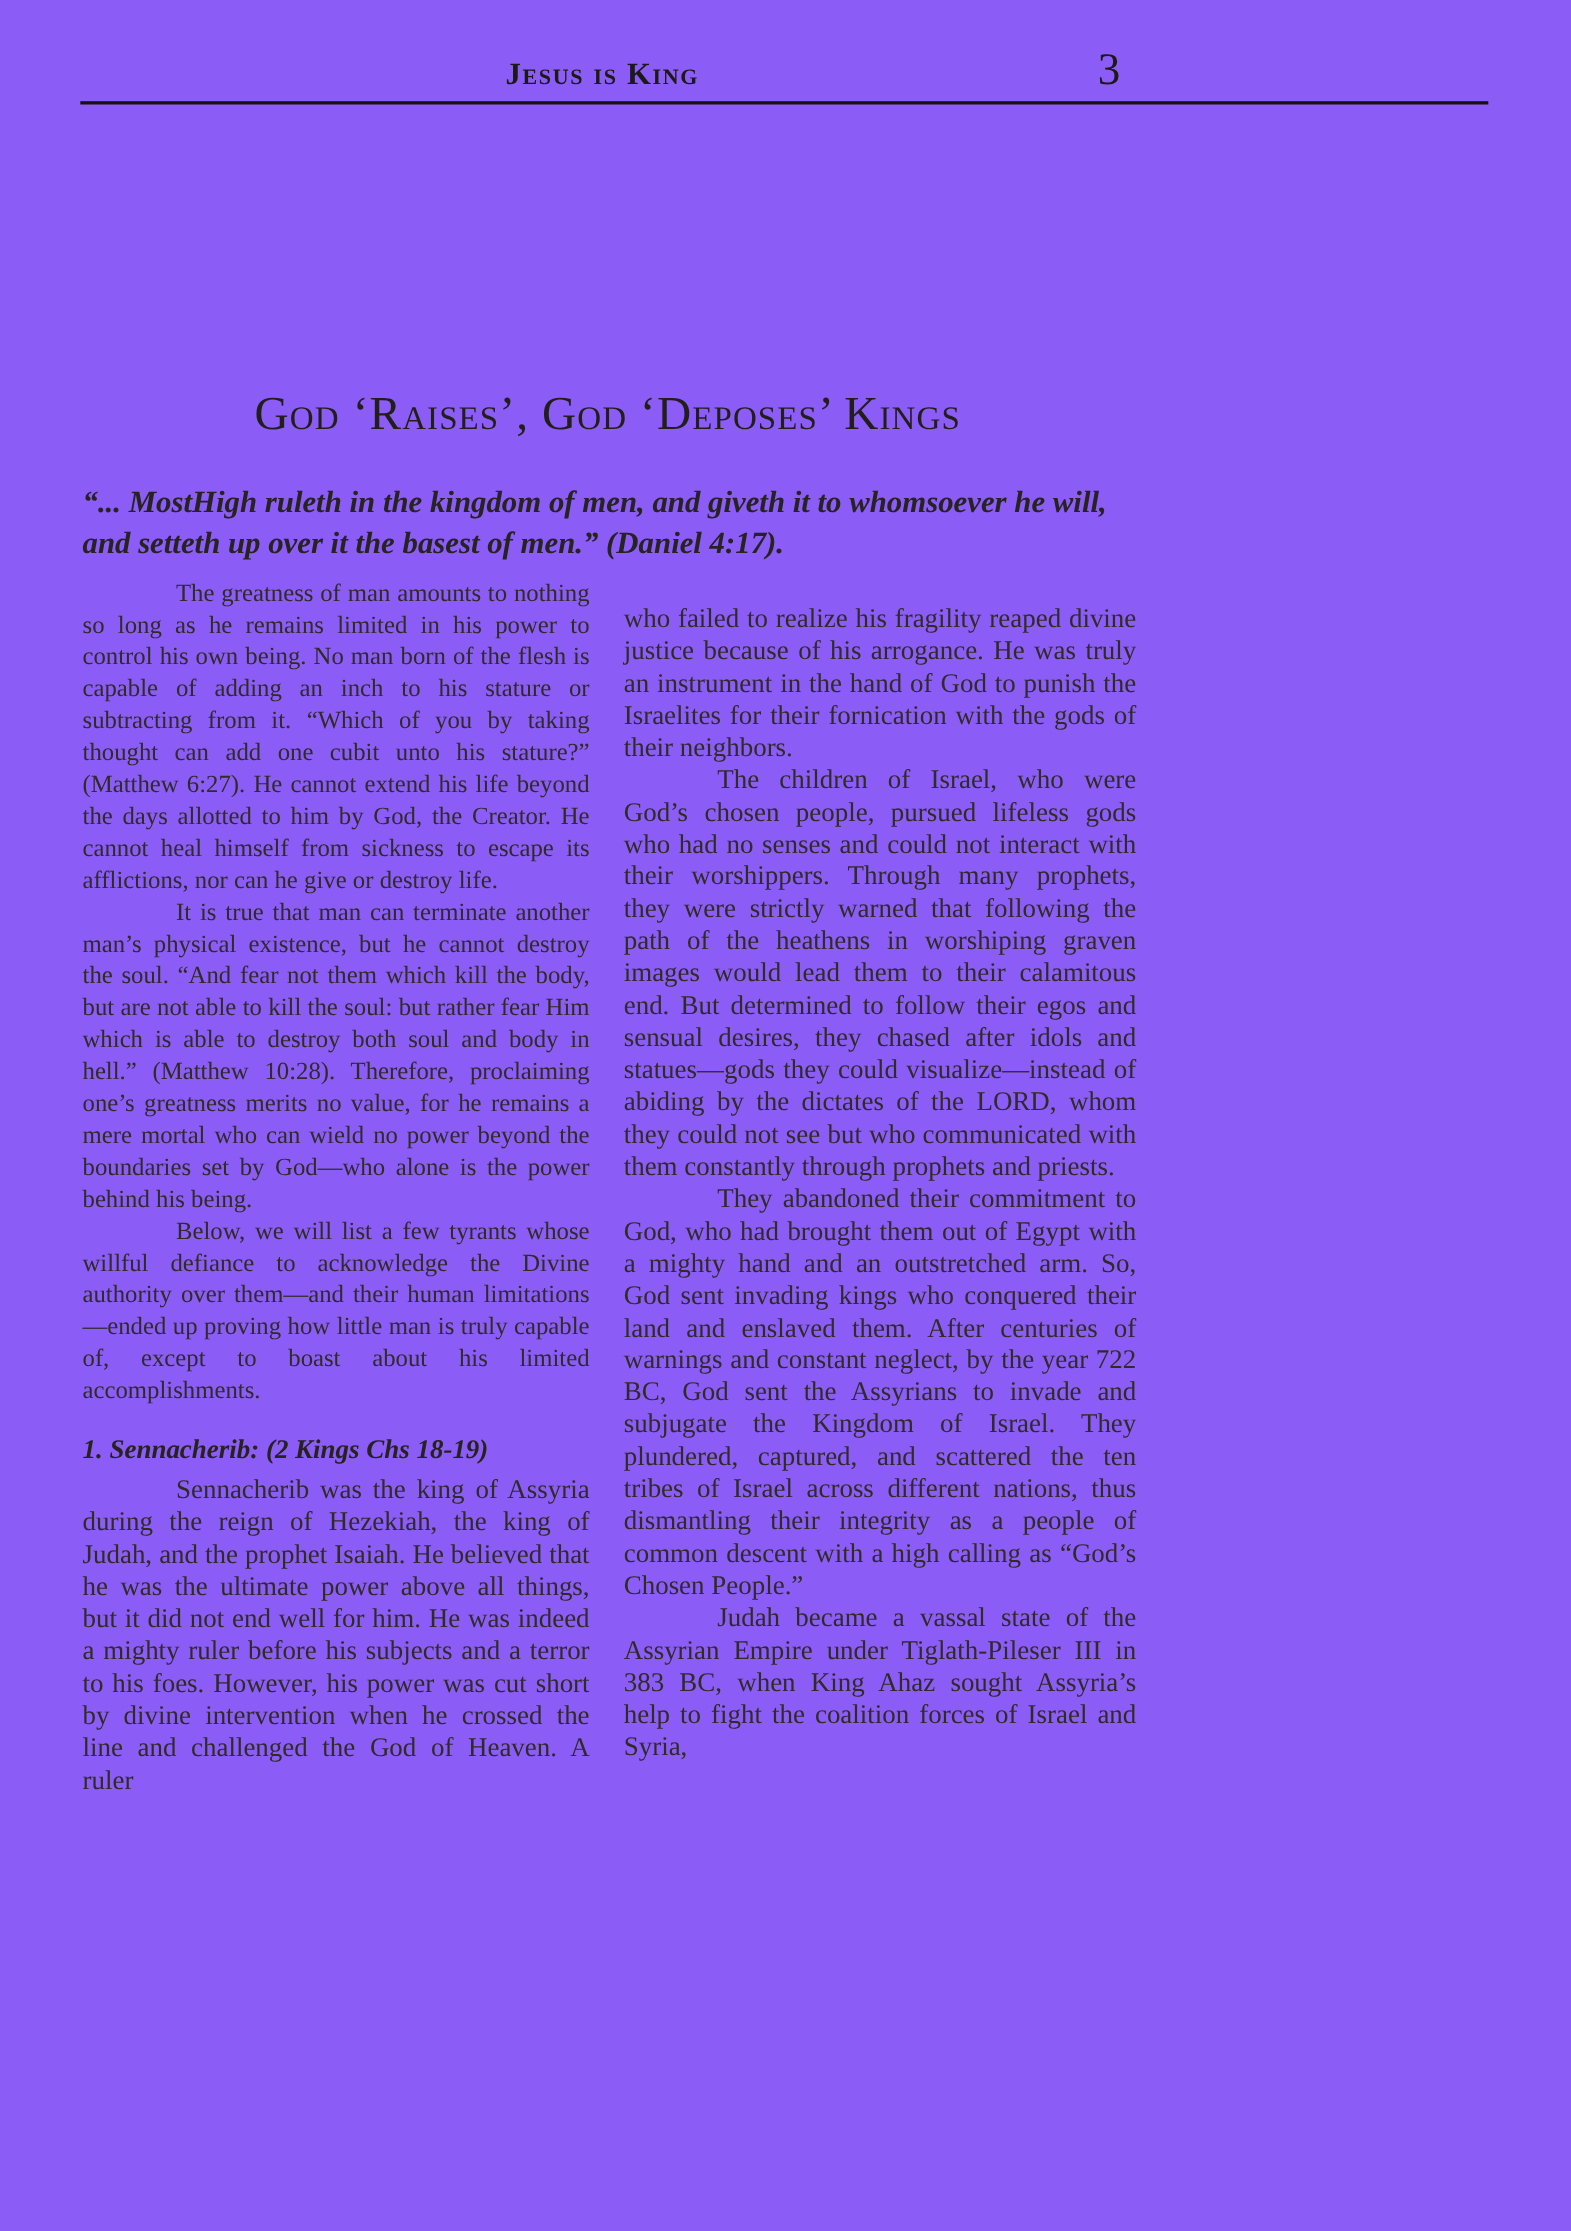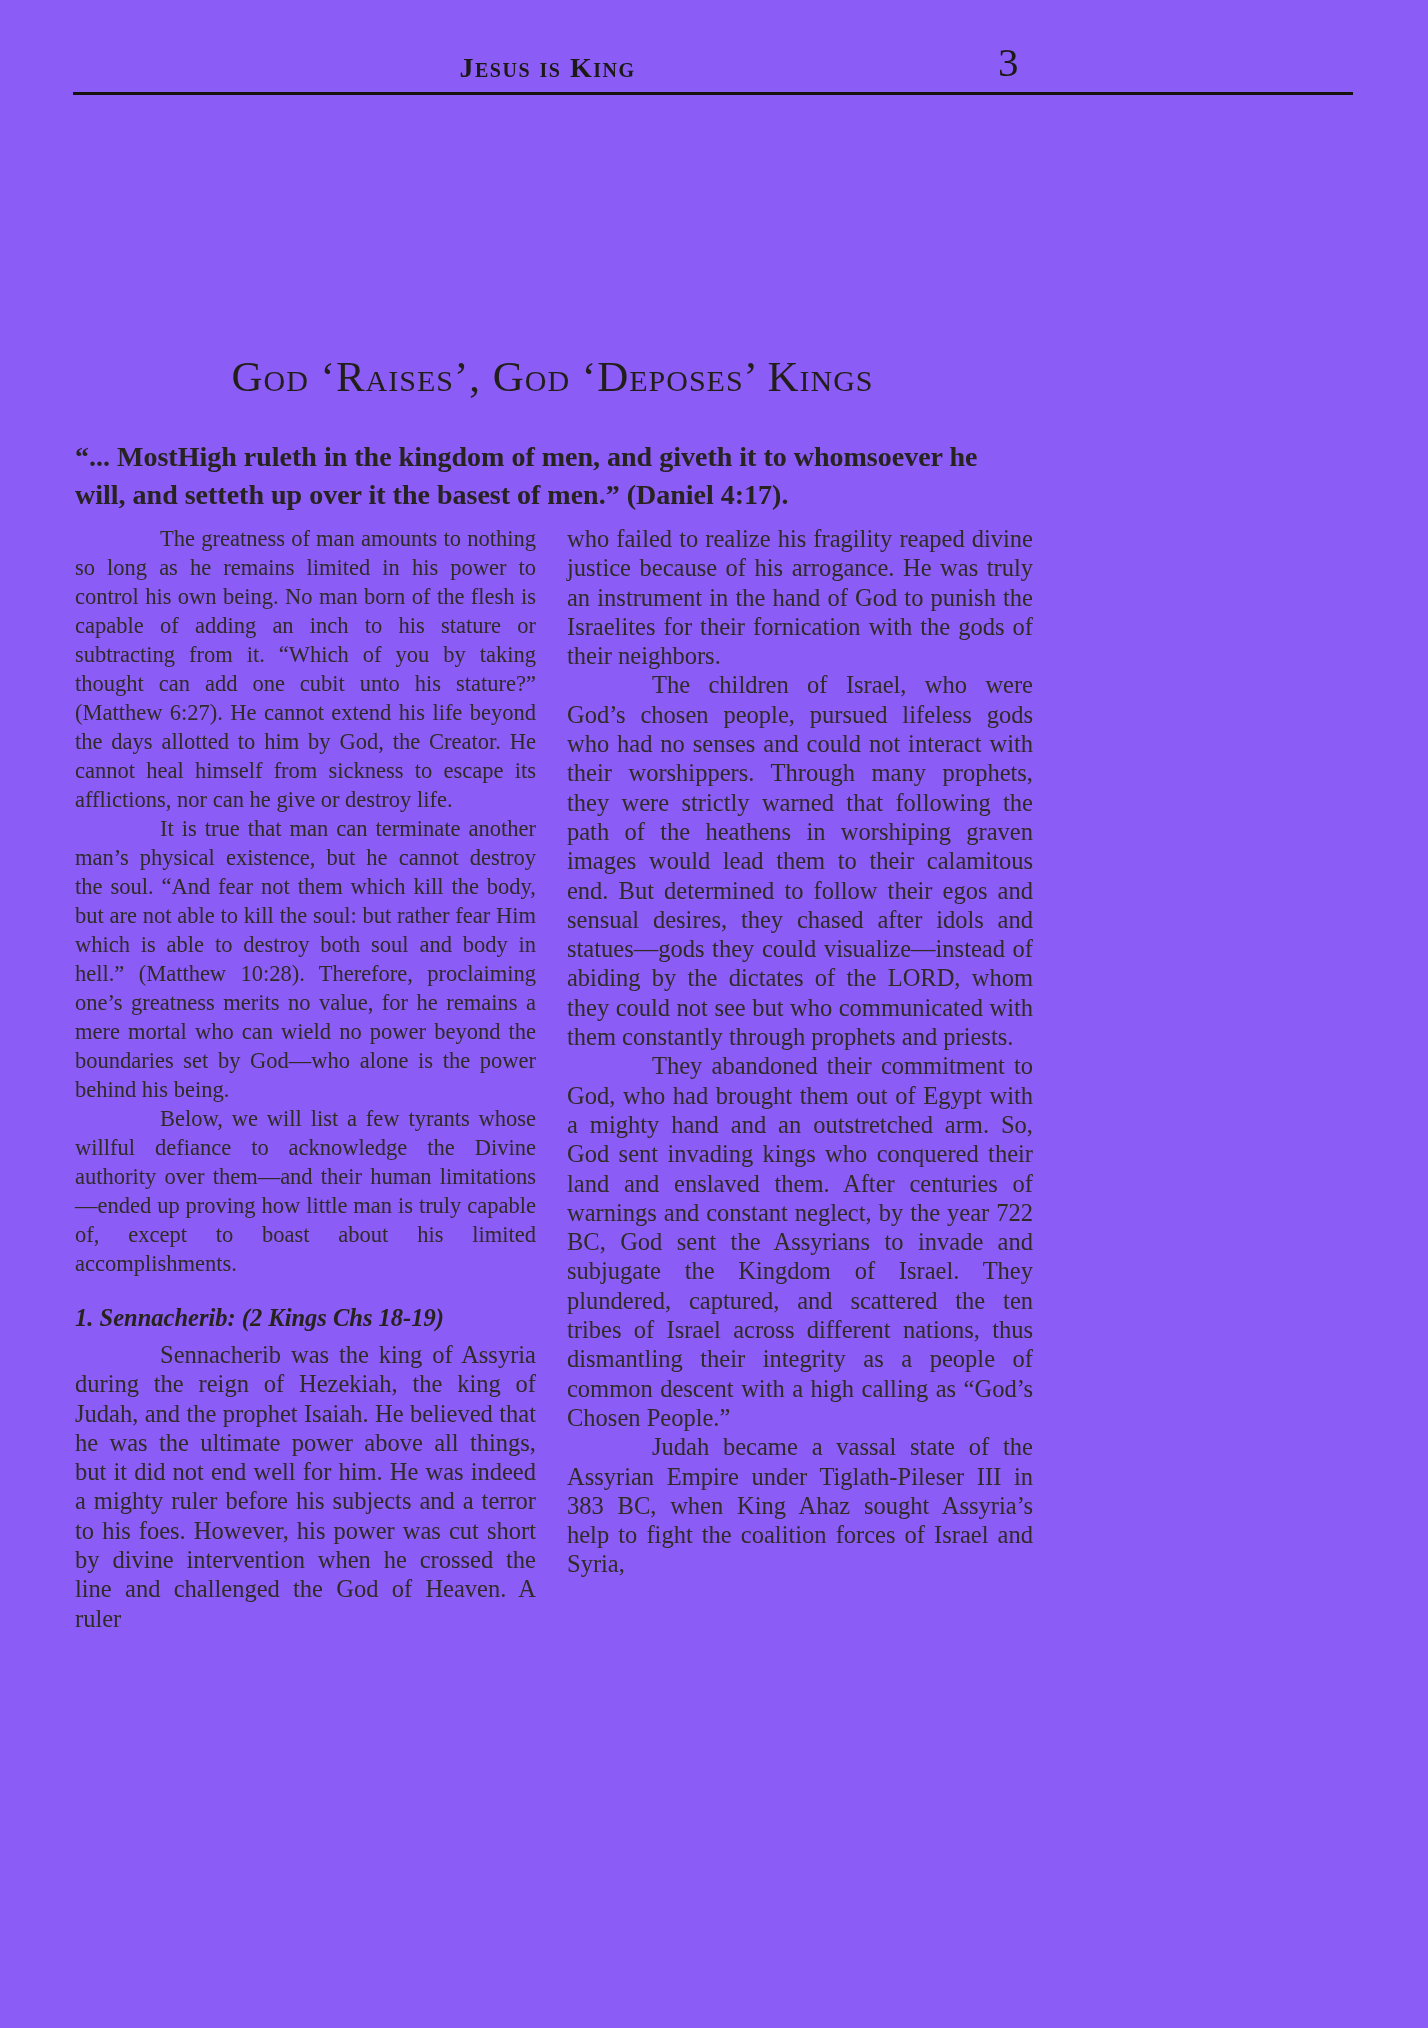--- a/index.html
+++ b/index.html
@@ -52,33 +52,34 @@
     color: #221f1a;
   }
 
   
   .epigraph {
     position: absolute;
     top: 438px; left: 75px; width: 958px;
     font-size: 28px;
     line-height: 38px;
     font-weight: bold;
+    font-style: italic;
     color: #262320;
   }
 
   
   .columns {
     position: absolute;
     top: 524px; left: 75px; width: 958px;
     display: flex;
     gap: 31px;
   }
   .col { min-width: 0; }
   .col-left  { width: 461px; }
-  .col-right { width: 466px; }
+  .col-right { width: 466px; margin-top: 24px; }
 
   .col p {
     margin: 0;
     text-align: justify;
     color: #2f2b26;
   }
   .col p.indent { text-indent: 85px; }
 
   .col-left p.dense {
     font-size: 22.5px;

